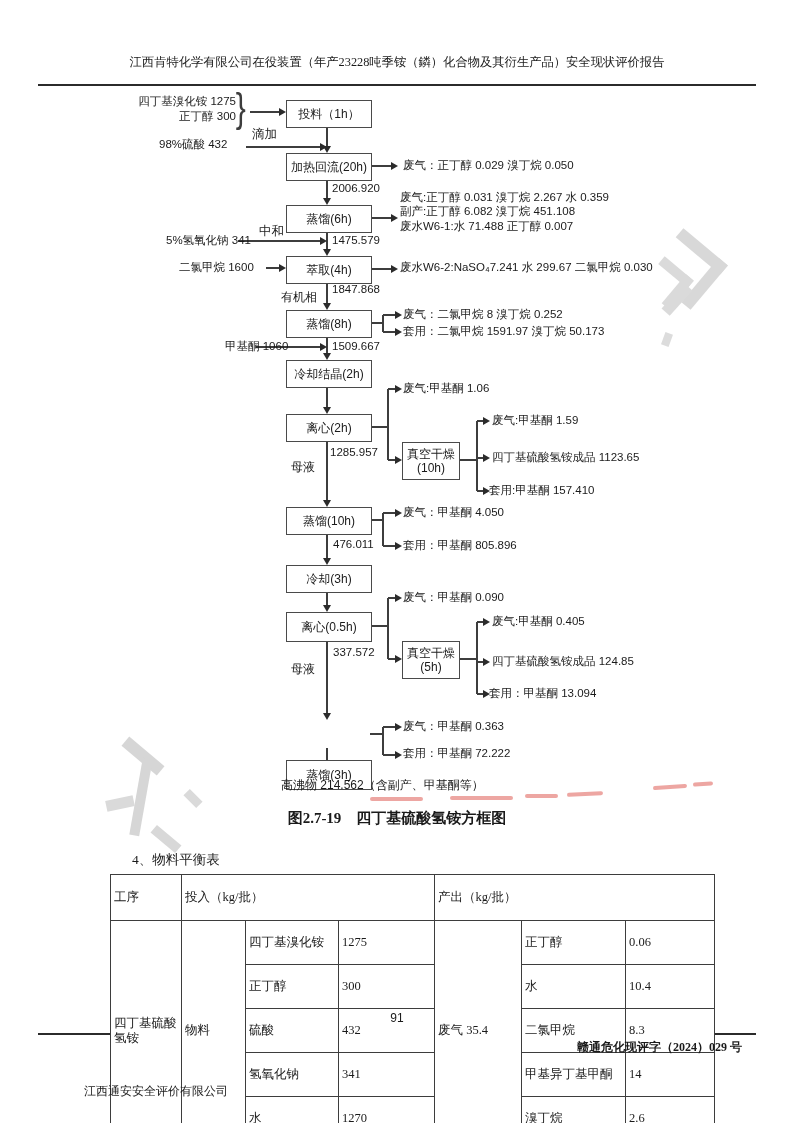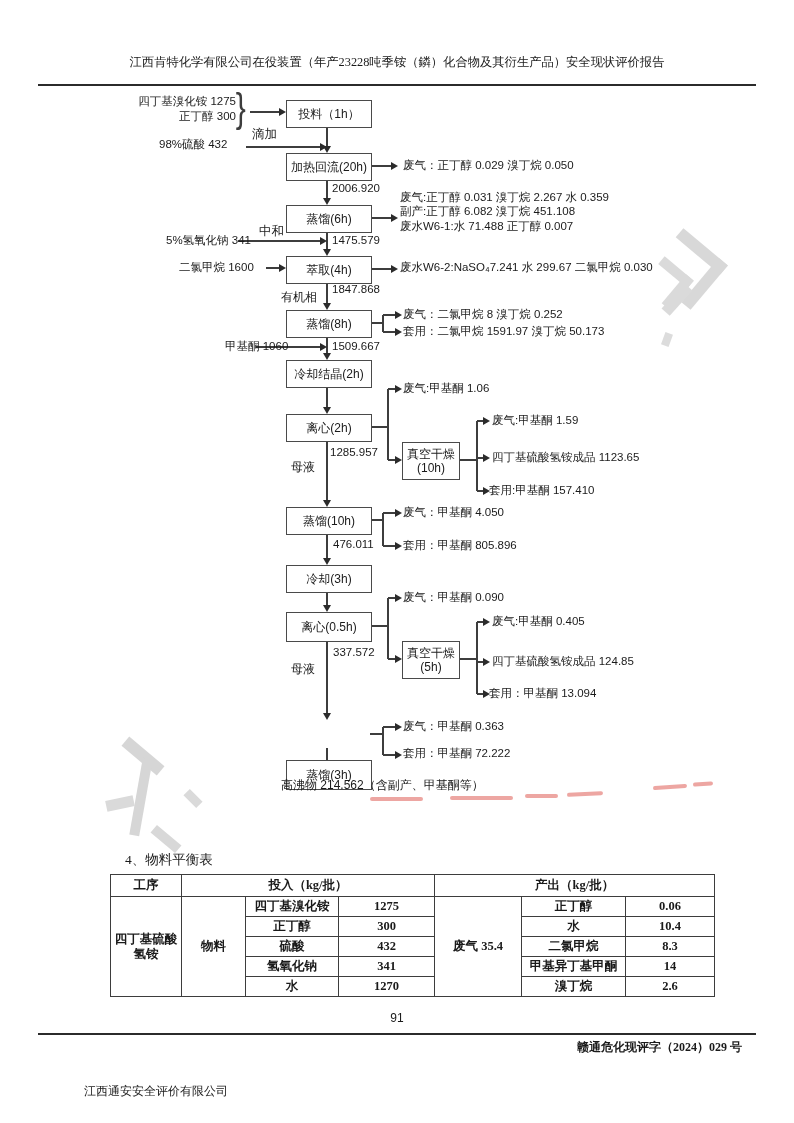--- a/index.html
+++ b/index.html
@@ -16,22 +16,22 @@
       border-left:7px solid #2b2b2b;z-index:1;}
   .ad{position:absolute;width:0;height:0;border-left:4px solid transparent;border-right:4px solid transparent;
       border-top:7px solid #2b2b2b;z-index:1;}
   .brace{position:absolute;font-size:40px;color:#3d3d3d;line-height:1;transform:scaleX(.75);z-index:1;}
   .vals{font-size:11.5px;}
   .caption{left:0;right:0;text-align:center;font-weight:bold;font-size:15px;
            font-family:"Liberation Serif","DejaVu Serif",serif;}
   .section{font-size:13.5px;font-family:"Liberation Serif","DejaVu Serif",serif;}
   table.balance{position:absolute;border-collapse:collapse;table-layout:fixed;z-index:4;
                 font-size:12.5px;font-family:"Liberation Serif","DejaVu Serif",serif;background:#fff;}
-  table.balance td{border:1.2px solid #3d3d3d;padding:0 3px;height:19px;vertical-align:middle;
-                   line-height:1.15;overflow:hidden;white-space:nowrap;text-align:center;font-weight:bold;}
+  table.balance td{border:1.2px solid #3d3d3d;padding:12px 3px;height:19px;vertical-align:middle;
+                   line-height:1.15;overflow:hidden;white-space:nowrap;text-align:left;}
   table.balance tr.h td{height:21px;}
   table.balance td.wrap{white-space:normal;}
   .pgnum{left:0;right:0;text-align:center;font-size:12px;}
   .foot{font-size:12px;font-family:"Liberation Serif","DejaVu Serif",serif;}
   .wm{position:absolute;z-index:0;}
   .red{position:absolute;background:rgba(220,78,70,.5);border-radius:2px;z-index:0;}
 </style>
 </head>
 <body>
 
@@ -135,22 +135,23 @@
   <div class="t" style="left:403px;top:506px;">废气：甲基酮 4.050</div>
   <div class="t" style="left:403px;top:539px;">套用：甲基酮 805.896</div>
   <div class="t" style="left:403px;top:591px;">废气：甲基酮 0.090</div>
   <div class="t" style="left:492px;top:615px;">废气:甲基酮 0.405</div>
   <div class="t" style="left:492px;top:655px;">四丁基硫酸氢铵成品 124.85</div>
   <div class="t" style="left:489px;top:687px;">套用：甲基酮 13.094</div>
   <div class="t" style="left:403px;top:720px;">废气：甲基酮 0.363</div>
   <div class="t" style="left:403px;top:747px;">套用：甲基酮 72.222</div>
 
   <div class="t" style="left:281px;top:779px;font-size:12px;">高沸物 214.562（含副产、甲基酮等）</div>
-
-  <div class="t section" style="left:125px;top:852px;">4、物料平衡表</div>
+  <div class="t caption" style="top:810px;">图2.7-19　四丁基硫酸氢铵方框图</div>
+
+  <div class="t section" style="left:132px;top:852px;">4、物料平衡表</div>
 
   <table class="balance" style="left:110px;top:874px;width:604px;">
     <colgroup>
         <col style="width:71px">
         <col style="width:64px">
         <col style="width:93px">
         <col style="width:96px">
         <col style="width:87px">
         <col style="width:104px">
         <col style="width:89px">

